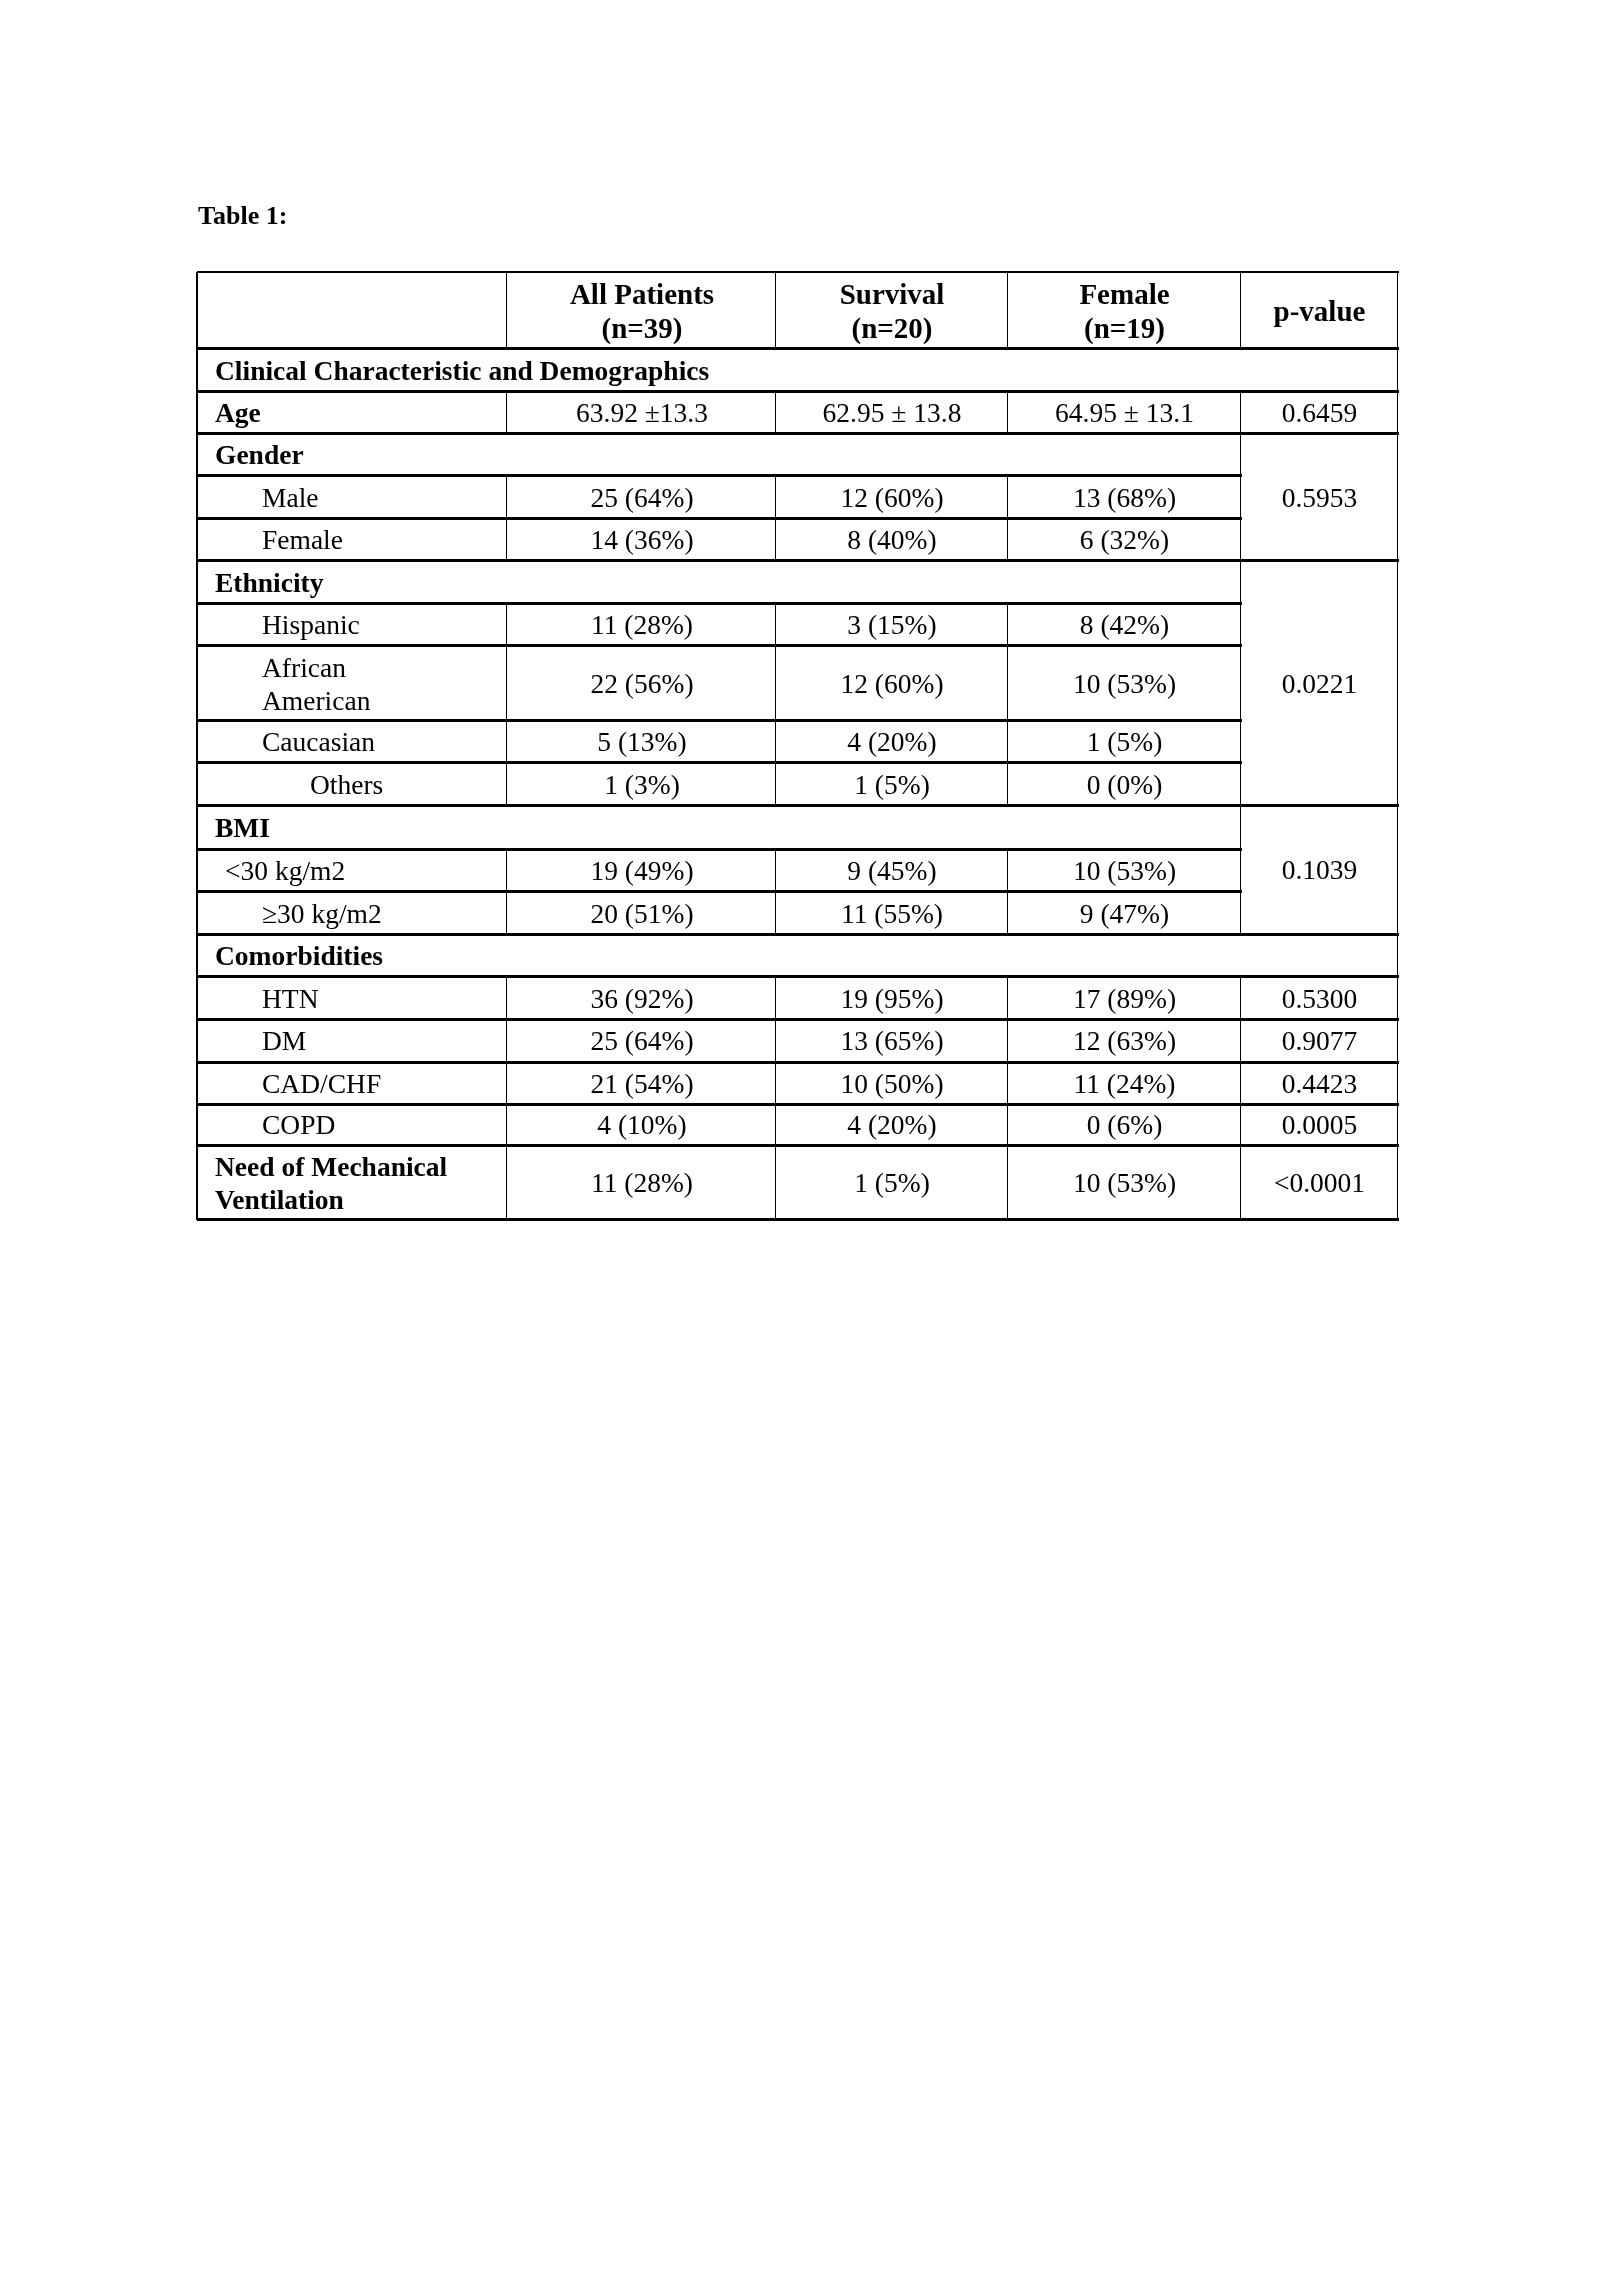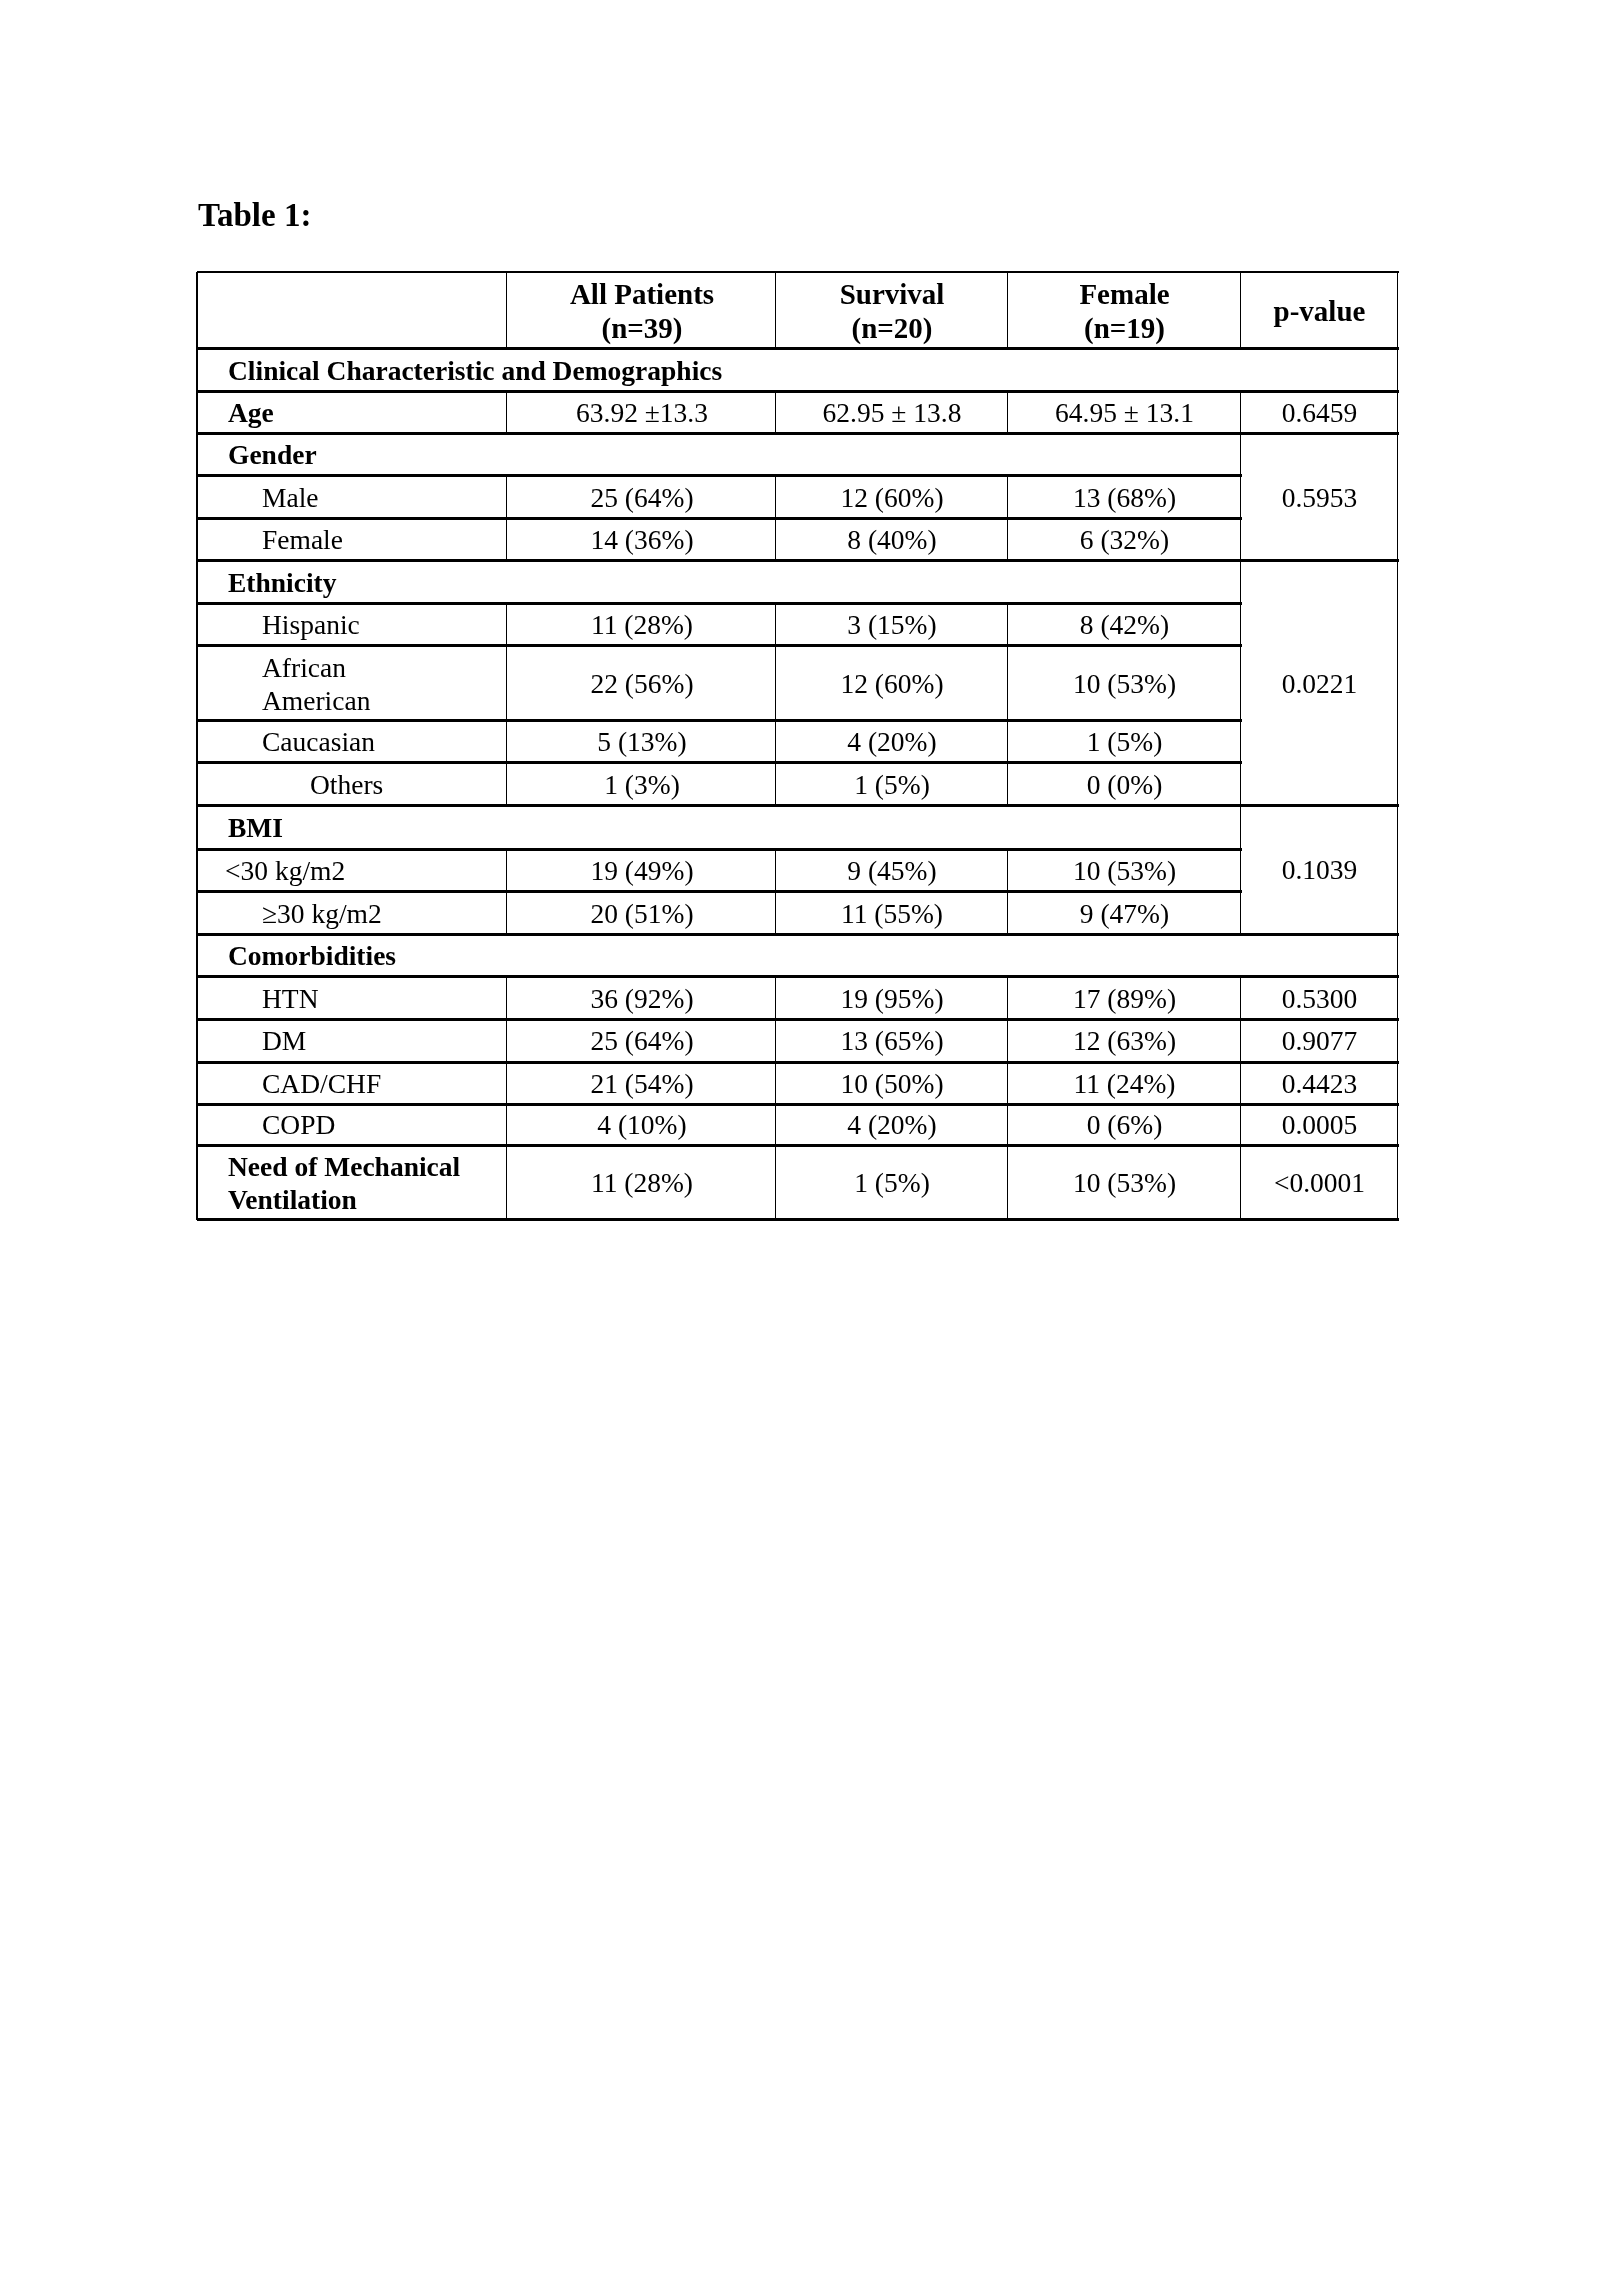--- a/index.html
+++ b/index.html
@@ -1,22 +1,22 @@
 <!DOCTYPE html>
 <html style="font-size:10.5px"><head>
 <meta charset="utf-8">
 <style>
   html, body { margin: 0; padding: 0; background: #ffffff; }
   body { width: 1622px; height: 2295px; position: relative; overflow: hidden;
          font-family: "Liberation Serif", "DejaVu Serif", serif; color: #000; }
-  .caption { position: absolute; left: 198px; top: 196px; font-size: 33px; font-weight: bold; line-height: 39px; }
+  .caption { position: absolute; left: 198px; top: 196px; font-size: 26px; font-weight: bold; line-height: 39px; }
   .tbl { position: absolute; left: 197px; top: 272px; width: 1201px; height: 948px; }
   .cell { position: absolute; box-sizing: border-box; display: flex; align-items: center;
           justify-content: center; text-align: center; font-size: 27.5px; line-height: 33px; }
-  .cell.lbl { justify-content: flex-start; text-align: left; padding-left: 31px; }
+  .cell.lbl { justify-content: flex-start; text-align: left; padding-left: 18px; }
   .cell.sub { justify-content: flex-start; text-align: left; padding-left: 65px; }
   .bold { font-weight: bold; }
   .ital { font-weight: bold; }
   .hl { position: absolute; height: 2.6px; background: #000; }
   .vl { position: absolute; width: 1.3px; background: #000; }
   .hdr { font-weight: bold; font-size: 29px; line-height: 34px; }
 </style>
 </head>
 <body>
 

